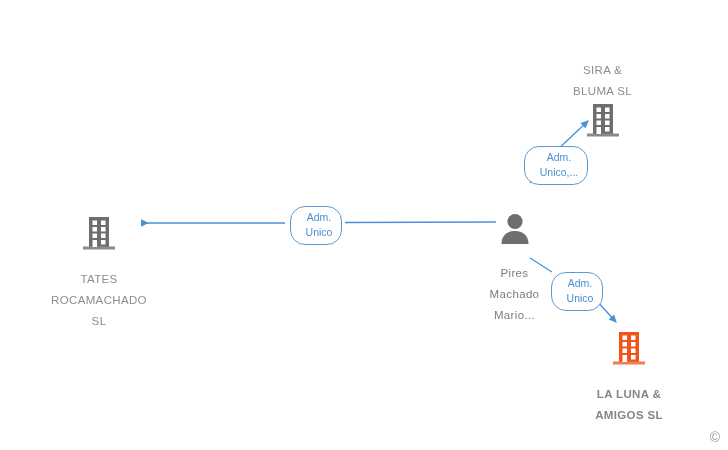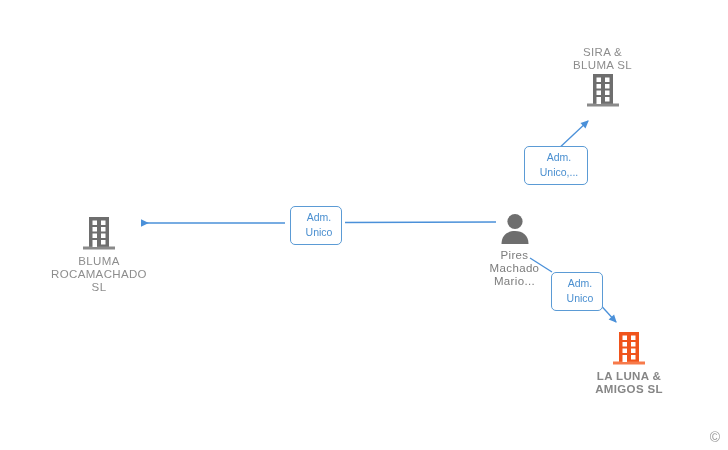--- a/index.html
+++ b/index.html
@@ -30,35 +30,35 @@
     -webkit-user-select: none;
     user-select: none;
   }
   .node .glyph {
     display: block;
     margin: 0 auto;
   }
   .node .caption {
     display: block;
     font-size: 11.5px;
-    line-height: 13px;
+    line-height: 21px;
     letter-spacing: .35px;
     white-space: pre-line;
-    margin-top: 0;
+    margin-top: 14px;
   }
   .caption.gray   { color: #8d8d8d; }
   .caption.person { color: #7c7c7c; }
   .caption.accent { color: #868686; font-weight: bold; }
 
   .edge-label {
     position: absolute;
     box-sizing: border-box;
     background: #ffffff;
     border: 1px solid #5b9bd5;
-    border-radius: 5px;
+    border-radius: 15px;
     color: #4a8fd0;
     font-size: 10.5px;
     line-height: 15px;
     text-align: center;
     padding: 3px 6px 4px 12px;
     white-space: pre-line;
     -webkit-user-select: none;
     user-select: none;
   }
 
@@ -148,21 +148,21 @@
         <rect x="10.5" y="5.5" width="4.5" height="4.5" fill="#ffffff"></rect>
         <rect x="19" y="5.5" width="4.5" height="4.5" fill="#ffffff"></rect>
         <rect x="10.5" y="12" width="4.5" height="4.5" fill="#ffffff"></rect>
         <rect x="19" y="12" width="4.5" height="4.5" fill="#ffffff"></rect>
         <rect x="10.5" y="18.5" width="4.5" height="4.5" fill="#ffffff"></rect>
         <rect x="19" y="18.5" width="4.5" height="4.5" fill="#ffffff"></rect>
         <rect x="10.5" y="25" width="4.5" height="7" fill="#ffffff"></rect>
         <rect x="19" y="25" width="4.5" height="4.5" fill="#ffffff"></rect>
       </svg>
     </span>
-    <span class="caption gray">BLUMA
+    <span class="caption gray">TATES
 ROCAMACHADO
 SL</span>
   </div>
 
   <div class="node" style="left:570px; top:330px; width:118px;">
     <span class="glyph">
       <svg width="34" height="36" viewBox="0 0 34 36" xmlns="http://www.w3.org/2000/svg">
         <rect x="7" y="2" width="20" height="30" fill="#f0541c"></rect>
         <rect x="1" y="31.5" width="32" height="3" fill="#f5apply" style="fill:#f77a4a"></rect>
         <rect x="10.5" y="5.5" width="4.5" height="4.5" fill="#ffffff"></rect>

